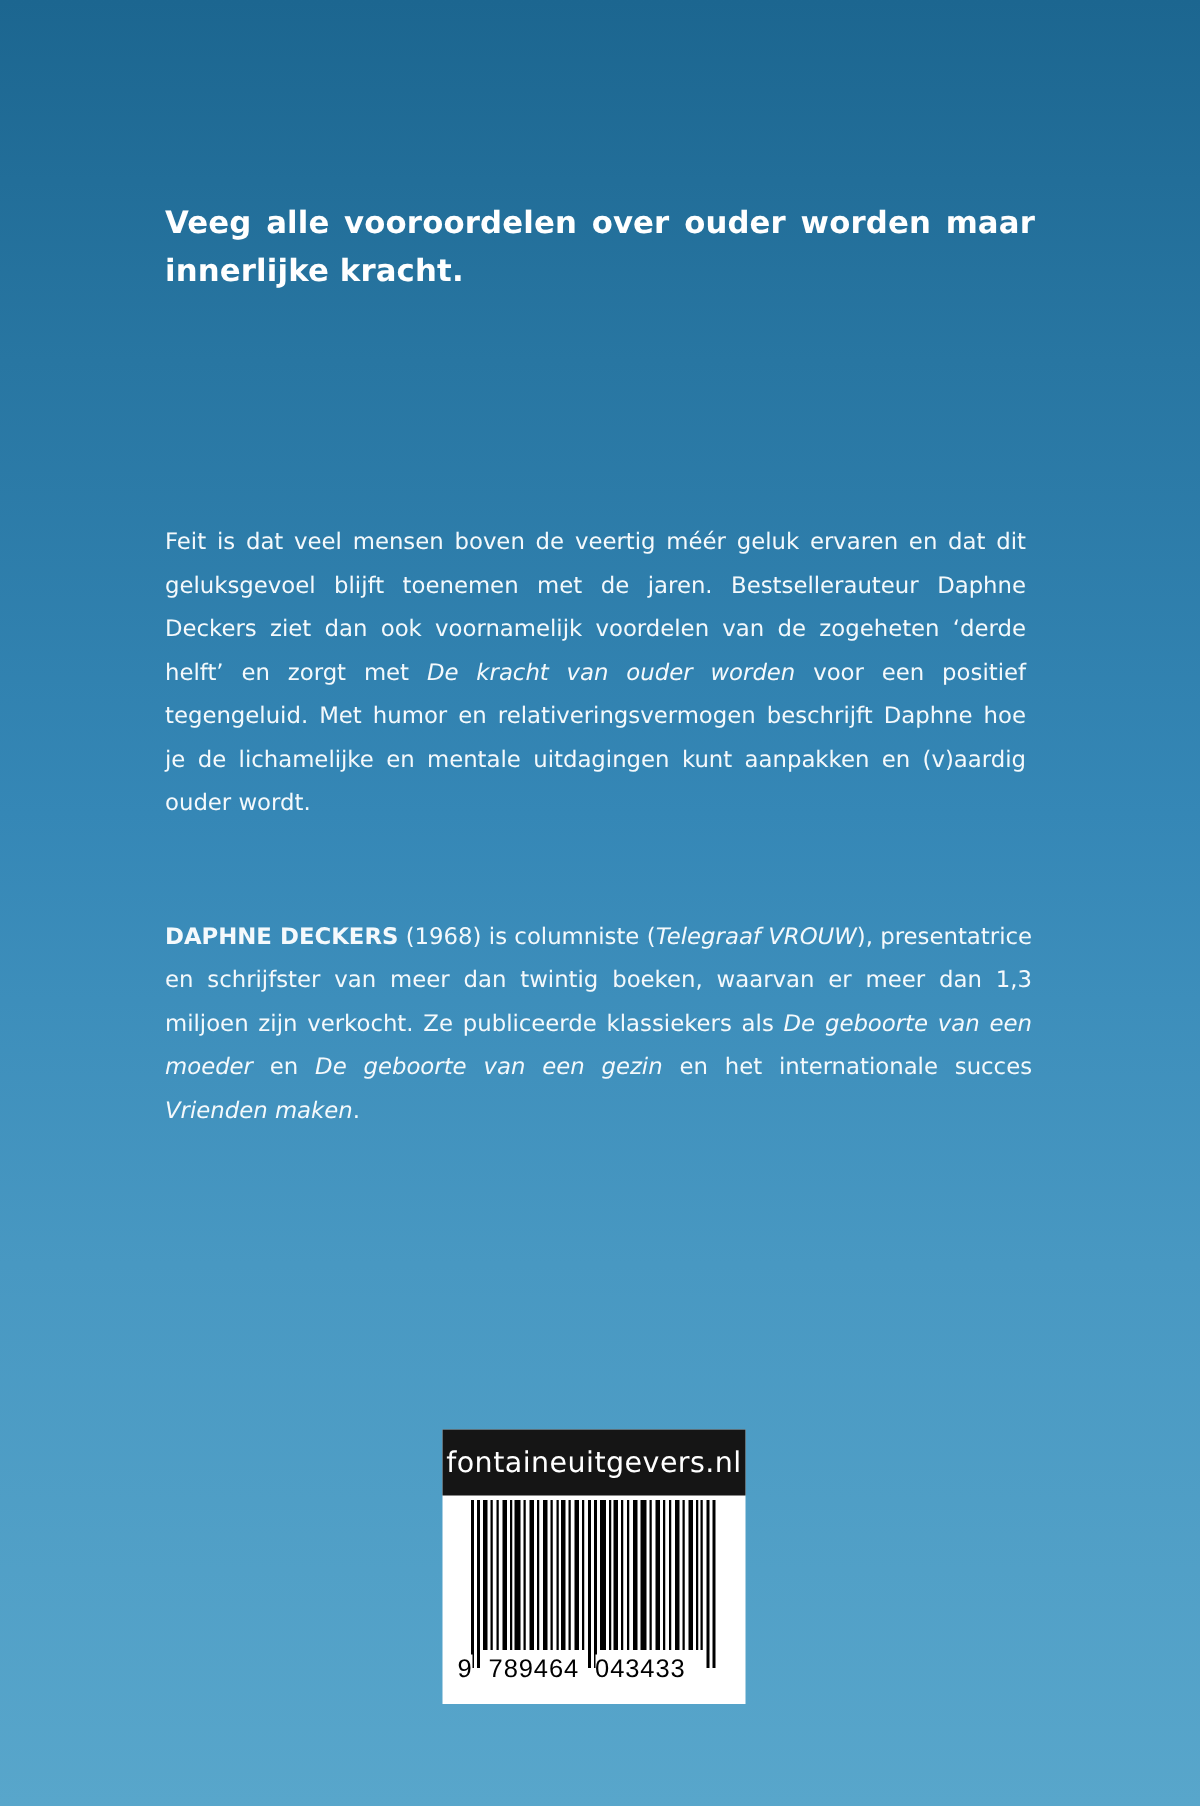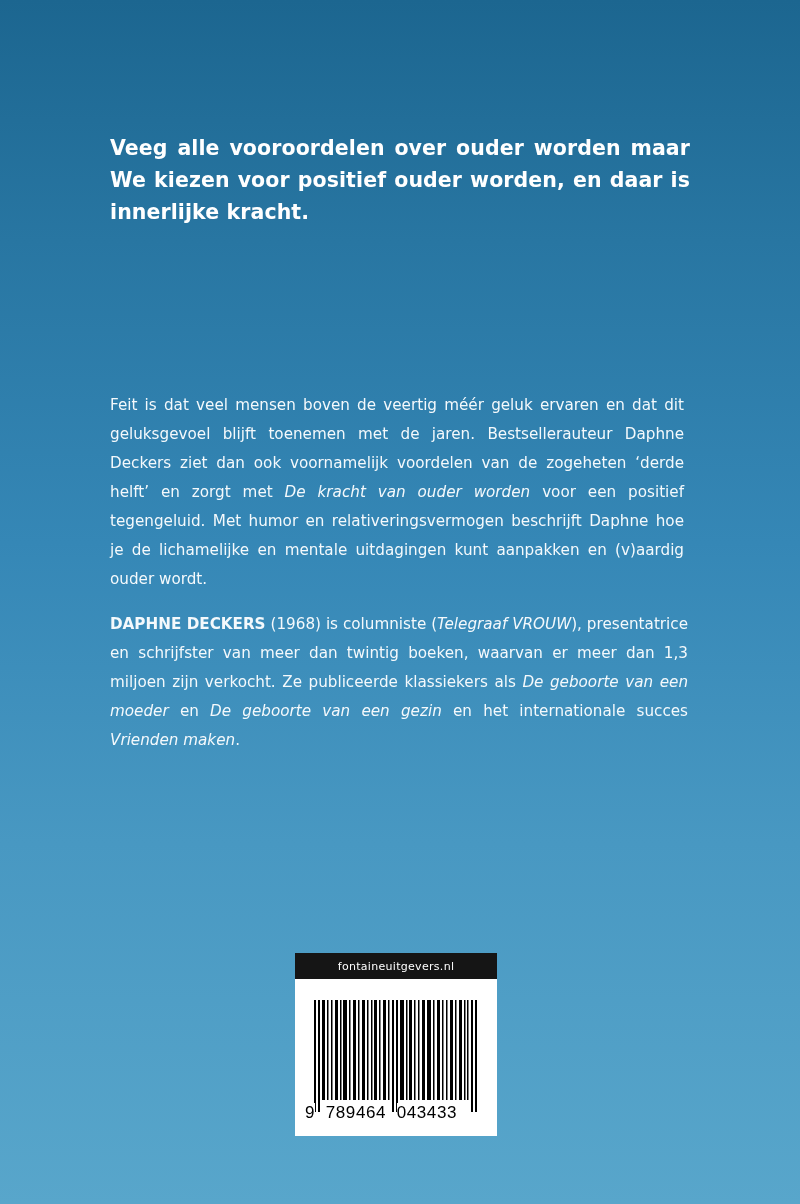--- a/index.html
+++ b/index.html
@@ -13,58 +13,57 @@
     .blurb-lead {
       position: absolute; left: 110px; top: 132px; width: 580px;
       font-family: "DejaVu Sans", sans-serif; font-weight: bold;
       font-size: 20.5px; line-height: 32px; text-align: justify;
       text-align-last: left; letter-spacing: 0.1px;
     }
     .blurb-body {
       position: absolute; left: 110px; top: 347px; width: 574px;
       font-family: "DejaVu Sans", sans-serif; font-weight: normal;
       font-size: 15.2px; line-height: 29px; text-align: justify;
-      text-align-last: left; color: #f4f9fc; margin-top: 44px;
+      text-align-last: left; color: #f4f9fc;
     }
     .author-bio {
       position: absolute; left: 110px; top: 610px; width: 578px;
       font-family: "DejaVu Sans", sans-serif; font-weight: normal;
       font-size: 15.2px; line-height: 29px; text-align: justify;
       text-align-last: left; color: #f4f9fc;
     }
     .author-bio .name { font-weight: bold; }
     em { font-style: italic; }
     .isbn-box {
       position: absolute; left: 295px; top: 953px; width: 202px; height: 183px;
       background: #ffffff;
     }
     .isbn-header {
-      height: 26px; background: #151515; color: #ffffff;
-      font-family: "DejaVu Sans", sans-serif; font-size: 11px; font-weight: normal;
+      height: 44px; background: #151515; color: #ffffff;
+      font-family: "DejaVu Sans", sans-serif; font-size: 19px; font-weight: normal;
       display: flex; align-items: center; justify-content: center; letter-spacing: 0.3px;
     }
     .barcode {
       position: absolute; left: 19px; top: 47px; width: 164px; height: 122px;
     }
     .barcode svg { display: block; }
     .isbn-digits {
       position: absolute; left: 10px; top: 150px; width: 186px; height: 20px;
       font-family: "Liberation Sans", sans-serif; font-size: 17px; color: #000;
       letter-spacing: 0.6px; white-space: pre;
     }
     .isbn-digits span { background: #fff; }
   </style>
 </head>
 <body>
 
 <div class="cover-back">
 
   <div class="blurb-lead">
     <span style="display: block; text-align: justify; text-align-last: justify;">Veeg alle vooroordelen over ouder worden maar</span>
-    <span style="display: block; text-align: justify; text-align-last: justify;">We kiezen voor positief ouder worden, en daar is</span>
     <span style="display: block; text-align: left; text-align-last: left;">innerlijke kracht.</span>
   </div>
 
   <div class="blurb-body"><span>Feit is dat veel mensen boven de veertig méér geluk er­varen en dat dit geluksgevoel blijft toenemen met de jaren. Bestsellerauteur Daphne Deckers ziet dan ook voornamelijk voordelen van de zogeheten ‘derde helft’ en zorgt met </span><em>De kracht van ouder worden</em><span> voor een positief tegengeluid. Met humor en relativeringsvermogen beschrijft Daphne hoe je de lichamelijke en mentale uitdagingen kunt aanpakken en (v)aardig ouder wordt.</span></div>
 
   <div class="author-bio"><span class="name">DAPHNE DECKERS</span><span> (1968) is columniste (</span><em>Telegraaf VROUW</em><span>), presentatrice en schrijfster van meer dan twintig boeken, waarvan er meer dan 1,3 miljoen zijn verkocht. Ze publiceerde klassiekers als </span><em>De geboorte van een moeder</em><span> en </span><em>De geboorte van een gezin</em><span> en het internationale succes </span><em>Vrienden maken</em><span>.</span></div>
 
   <div class="isbn-box">
     <div class="isbn-header">fontaineuitgevers.nl</div>
     <div class="barcode">

